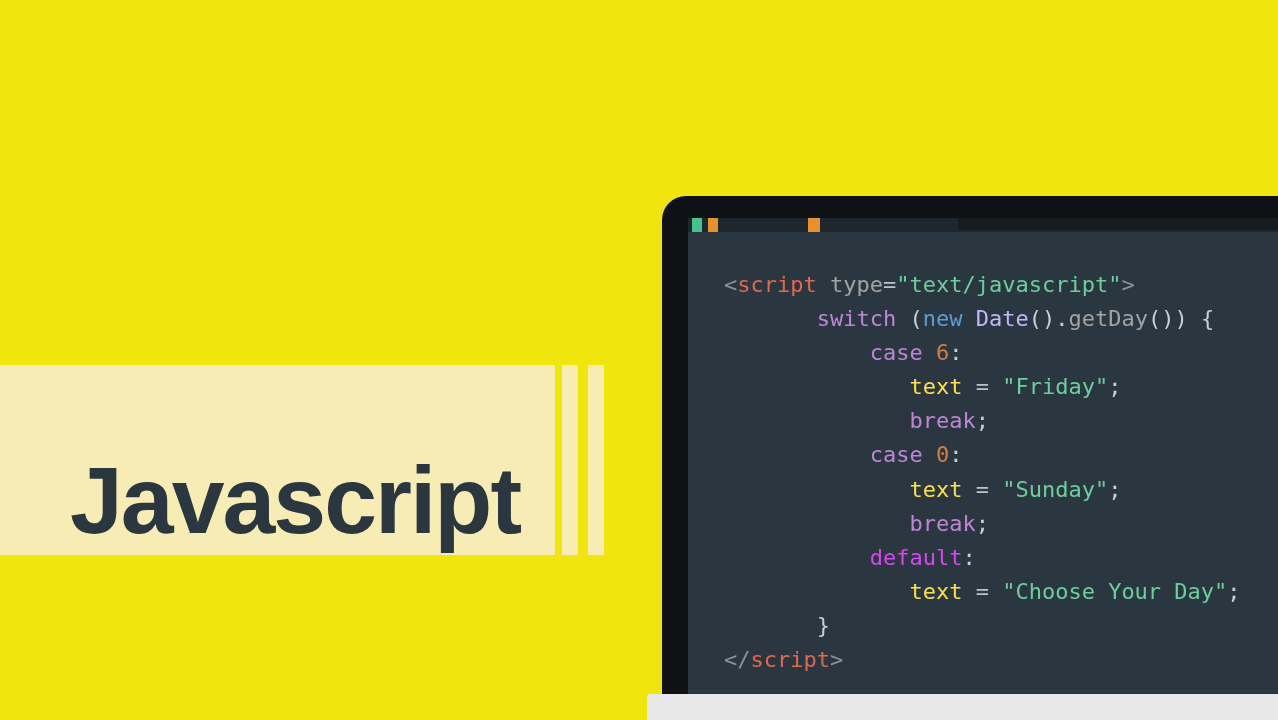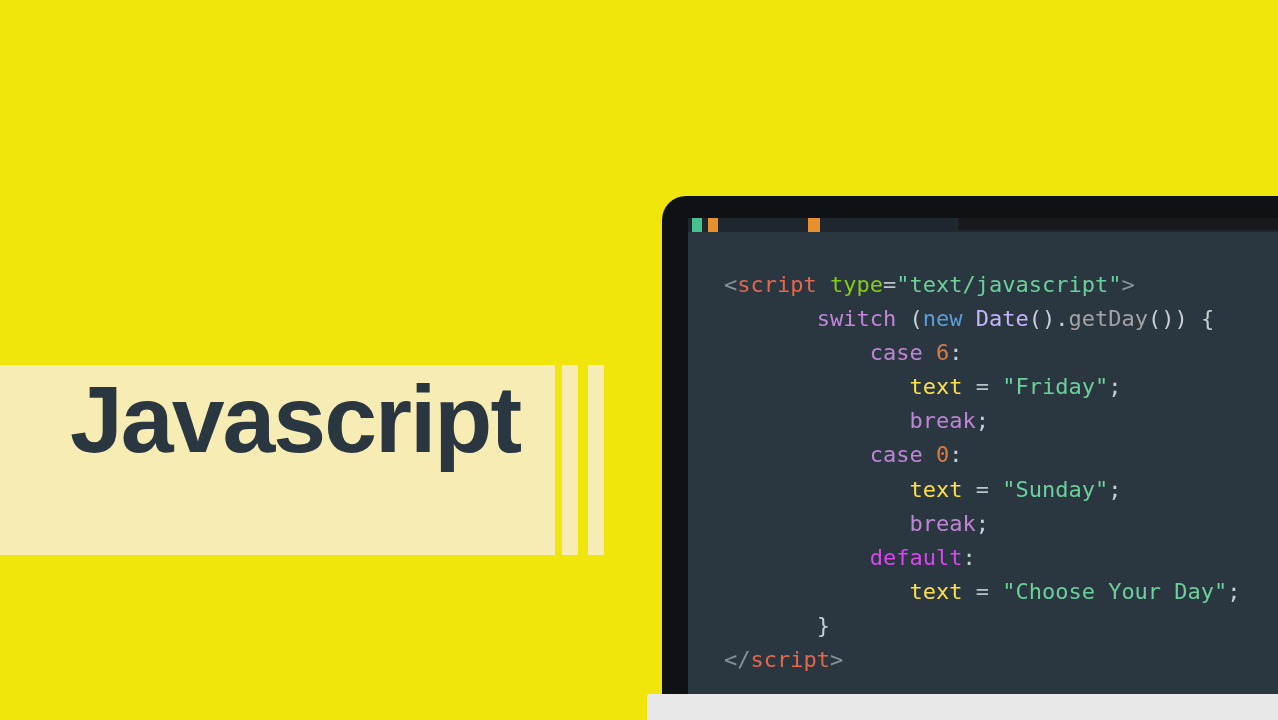--- a/index.html
+++ b/index.html
@@ -22,21 +22,21 @@
       border-color: transparent transparent #d4c20d transparent;
     }
     .title-band {
       position: absolute;
       left: 0;
       top: 365px;
       width: 555px;
       height: 190px;
       background: #f7ecb4;
       display: flex;
-      align-items: flex-start;
+      align-items: flex-end;
       padding-left: 70px;
     }
     .title-band .title-text {
       font-size: 95px;
       font-weight: 700;
       color: #2b3740;
       letter-spacing: -2px;
     }
     .bar1 {
       position: absolute;
@@ -106,21 +106,21 @@
       align-self: flex-start;
     }
     .code {
       padding: 36px 10px 10px 36px;
       font-family: "Consolas", "Menlo", monospace;
       font-size: 22px;
       line-height: 1.55;
       white-space: pre;
     }
     .c-tag { color: #e4674c; margin-top: 36px; }
-    .c-attr { color: #84cc16; margin-top: 9px; }
+    .c-attr { color: #a3a3a3; margin-top: 9px; }
     .c-eq { color: #b9c3c9; }
     .c-str { color: #6bd19a; }
     .c-kw { color: #c085d6; }
     .c-paren { color: #c7d0d6; }
     .c-new { color: #5b9dd8; margin-top: 9px; }
     .c-class { color: #c4b5fd; }
     .c-dot { color: #c7d0d6; }
     .c-method { color: #a3a3a3; }
     .c-brace { color: #c7d0d6; }
     .c-num { color: #d97c43; }

